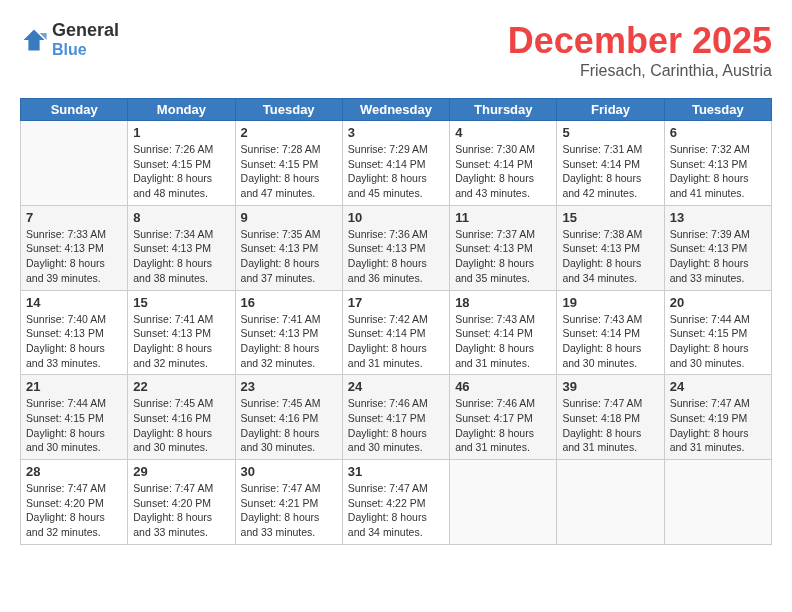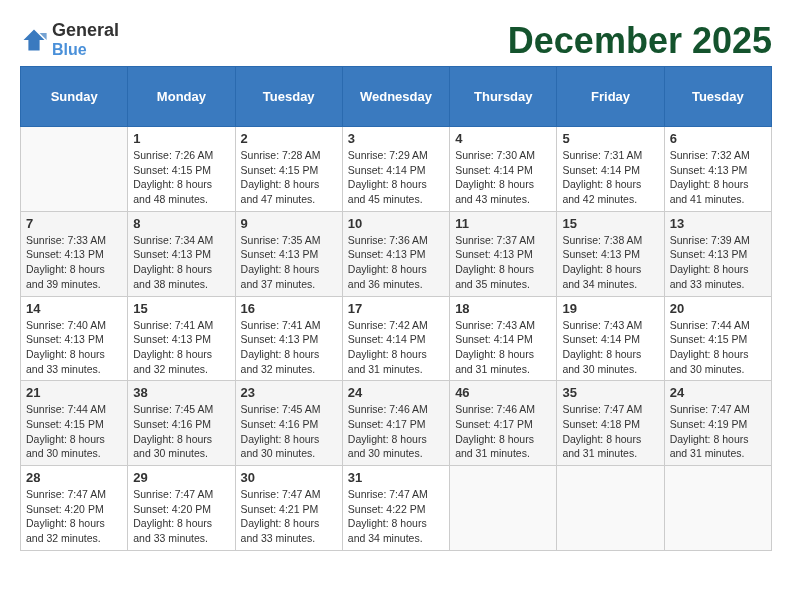--- a/index.html
+++ b/index.html
@@ -7,21 +7,21 @@
       font-family: Arial, sans-serif;
       background: #fff;
       width: 792px;
       min-height: 612px;
       padding: 20px;
     }
     .header-area {
       display: flex;
       justify-content: space-between;
       align-items: flex-start;
-      margin-bottom: 4px;
+      margin-bottom: 18px;
     }
     .logo {
       display: flex;
       align-items: center;
       gap: 4px;
     }
     .logo-text-general {
       font-size: 18px;
       font-weight: bold;
       color: #333;
@@ -34,36 +34,36 @@
     .logo-icon {
       width: 28px;
       height: 28px;
     }
     .title-area {
       text-align: right;
     }
     .month-year {
       font-size: 36px;
       font-weight: bold;
-      color: #14532d;
+      color: #ef4444;
     }
     .location {
       font-size: 16px;
       color: #555;
     }
     .calendar {
       width: 100%;
       border-collapse: collapse;
       border: 1px solid #ccc;
     }
     .calendar th {
       background-color: #3a7abf;
       color: #fff;
       text-align: center;
-      padding: 22px 4px;
+      padding: 3px 4px;
       font-size: 13px;
       border: 1px solid #2a6aaf;
     }
     .calendar td {
       vertical-align: top;
       border: 1px solid #ccc;
       padding: 4px 5px;
       width: 107px;
       min-height: 80px;
       background: #fff;
@@ -98,20 +98,21 @@
       <polygon points="20,5 35,20 28,20 28,35 12,35 12,20 5,20" fill="#3a7abf"></polygon>
       <polygon points="28,10 38,10 38,20" fill="#3a7abf" opacity="0.7"></polygon>
     </svg>
     <div>
       <span class="logo-text-general">General</span><br>
       <span class="logo-text-blue">Blue</span>
     </div>
   </div>
   <div class="title-area">
     <div class="month-year">December 2025</div>
+    <div class="location">Friesach, Carinthia, Austria</div>
   </div>
 </div>
 
 <table class="calendar">
   <thead>
     <tr>
       <th>Sunday</th>
       <th>Monday</th>
       <th>Tuesday</th>
       <th>Wednesday</th>
@@ -207,37 +208,37 @@
           <div class="day-num">20</div>
           <div class="day-info">Sunrise: 7:44 AM<br>Sunset: 4:15 PM<br>Daylight: 8 hours and 30 minutes.</div>
         </td>
       </tr>
       <tr>
         <td>
           <div class="day-num">21</div>
           <div class="day-info">Sunrise: 7:44 AM<br>Sunset: 4:15 PM<br>Daylight: 8 hours and 30 minutes.</div>
         </td>
         <td>
-          <div class="day-num">38</div>
+          <div class="day-num">22</div>
           <div class="day-info">Sunrise: 7:45 AM<br>Sunset: 4:16 PM<br>Daylight: 8 hours and 30 minutes.</div>
         </td>
         <td>
           <div class="day-num">23</div>
           <div class="day-info">Sunrise: 7:45 AM<br>Sunset: 4:16 PM<br>Daylight: 8 hours and 30 minutes.</div>
         </td>
         <td>
           <div class="day-num">24</div>
           <div class="day-info">Sunrise: 7:46 AM<br>Sunset: 4:17 PM<br>Daylight: 8 hours and 30 minutes.</div>
         </td>
         <td>
           <div class="day-num">46</div>
           <div class="day-info">Sunrise: 7:46 AM<br>Sunset: 4:17 PM<br>Daylight: 8 hours and 31 minutes.</div>
         </td>
         <td>
-          <div class="day-num">35</div>
+          <div class="day-num">39</div>
           <div class="day-info">Sunrise: 7:47 AM<br>Sunset: 4:18 PM<br>Daylight: 8 hours and 31 minutes.</div>
         </td>
         <td>
           <div class="day-num">24</div>
           <div class="day-info">Sunrise: 7:47 AM<br>Sunset: 4:19 PM<br>Daylight: 8 hours and 31 minutes.</div>
         </td>
       </tr>
       <tr>
         <td>
           <div class="day-num">28</div>

